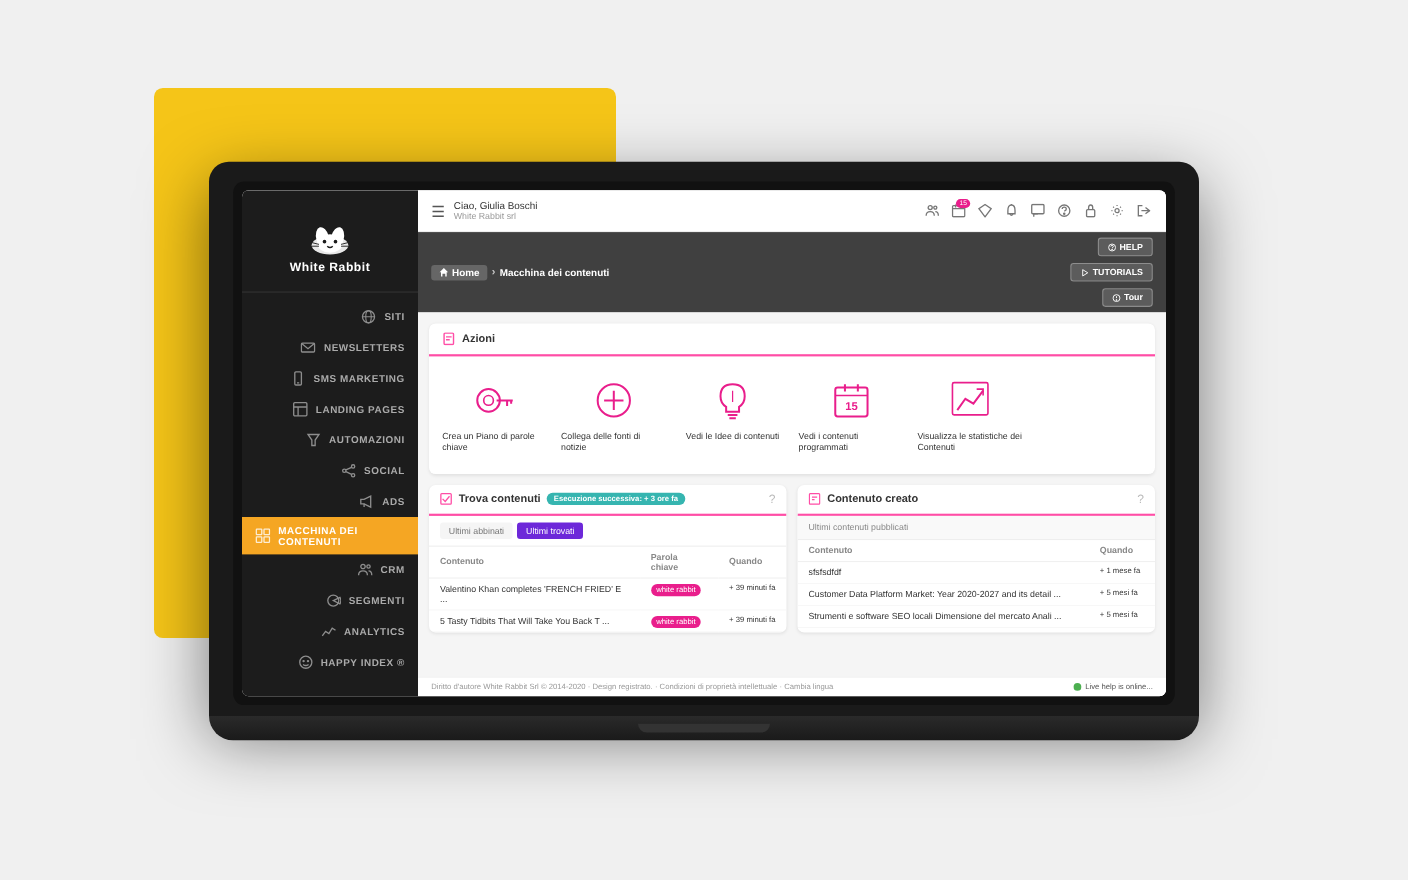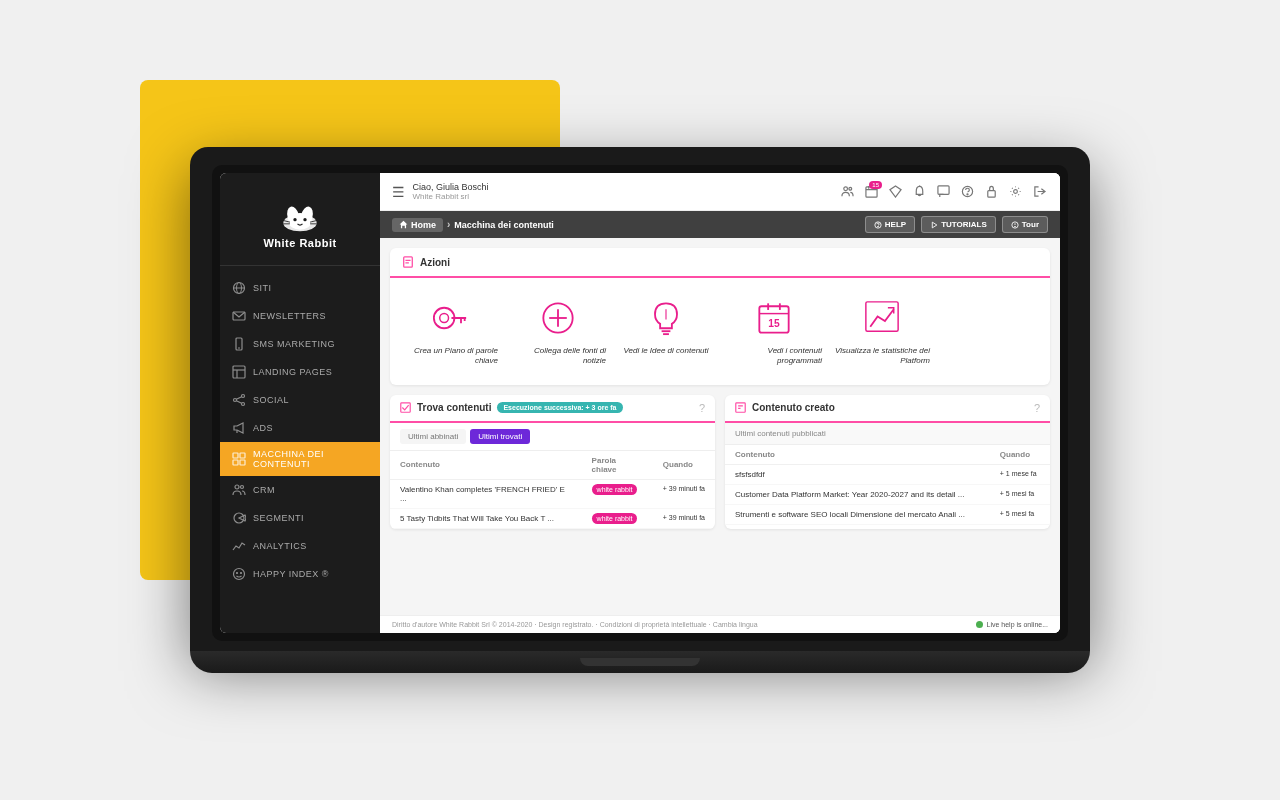--- a/index.html
+++ b/index.html
@@ -125,24 +125,25 @@
       flex: 1;
     }
 
     .nav-item {
       display: flex;
       align-items: center;
       gap: 7px;
       padding: 7px 12px;
       color: #aaa;
       font-size: 9px;
-      font-weight: 400;
+      font-weight: 700;
       letter-spacing: 0.5px;
       cursor: pointer;
       text-transform: uppercase;
+      justify-content: flex-end;
     }
 
     .nav-item.active {
       background: #F5A623;
       color: #fff;
       border-radius: 0;
     }
 
     .nav-item .nav-icon {
       width: 14px;
@@ -264,20 +265,21 @@
 
     .breadcrumb-current {
       color: #fff;
       font-size: 9px;
     }
 
     .breadcrumb-right {
       display: flex;
       align-items: flex-end;
       gap: 6px;
+      flex-direction: column;
     }
 
     .bc-btn {
       display: flex;
       align-items: center;
       gap: 3px;
       background: rgba(255,255,255,0.15);
       border: 1px solid rgba(255,255,255,0.3);
       color: #fff;
       font-size: 8px;
@@ -340,23 +342,22 @@
       width: 44px;
       height: 44px;
       display: flex;
       align-items: center;
       justify-content: center;
     }
 
     .action-label {
       font-size: 8px;
       color: #333;
-      text-align: right;
+      text-align: left;
       line-height: 1.3;
-      font-style: italic;
     }
 
     
     .bottom-row {
       display: grid;
       grid-template-columns: 1fr 1fr;
       gap: 10px;
     }
 
     .card-subheader {
@@ -537,20 +538,26 @@
                 <div class="nav-item">
                   <svg class="nav-icon" viewBox="0 0 14 14" fill="none" stroke="currentColor" stroke-width="1.2">
                       <rect x="1" y="1" width="12" height="12" rx="1"></rect>
                       <line x1="1" y1="5" x2="13" y2="5"></line>
                       <line x1="5" y1="5" x2="5" y2="13"></line>
                     </svg>
                   <span>LANDING PAGES</span>
                 </div>
 
 
+                <div class="nav-item">
+                  <svg class="nav-icon" viewBox="0 0 14 14" fill="none" stroke="currentColor" stroke-width="1.2">
+                      <polygon points="2,2 12,2 8.5,7 8.5,12 5.5,12 5.5,7"></polygon>
+                    </svg>
+                  <span>AUTOMAZIONI</span>
+                </div>
 
                 <div class="nav-item">
                   <svg class="nav-icon" viewBox="0 0 14 14" fill="none" stroke="currentColor" stroke-width="1.2">
                       <circle cx="11" cy="3" r="1.5"></circle>
                       <circle cx="3" cy="7" r="1.5"></circle>
                       <circle cx="11" cy="11" r="1.5"></circle>
                       <line x1="4.4" y1="6.2" x2="9.6" y2="3.8"></line>
                       <line x1="4.4" y1="7.8" x2="9.6" y2="10.2"></line>
                     </svg>
                   <span>SOCIAL</span>
@@ -790,21 +797,21 @@
                     </div>
 
                     <div class="action-item">
                       <div class="action-icon-wrap">
                         <svg width="44" height="44" viewBox="0 0 60 60" fill="none">
                           <rect x="8" y="8" width="44" height="40" rx="2" stroke="#e91e8c" stroke-width="2" fill="none"></rect>
                           <polyline points="14,42 24,28 34,34 46,18" stroke="#e91e8c" stroke-width="2.5" fill="none"></polyline>
                           <polyline points="38,16 46,16 46,24" stroke="#e91e8c" stroke-width="2" fill="none"></polyline>
                         </svg>
                       </div>
-                      <span class="action-label">Visualizza le statistiche dei Platform</span>
+                      <span class="action-label">Visualizza le statistiche dei Contenuti</span>
                     </div>
 
                   </div>
                 </div>
 
                 <div class="bottom-row">
 
                   <div class="card">
                     <div class="card-subheader">
                       <div class="card-subheader-left">

